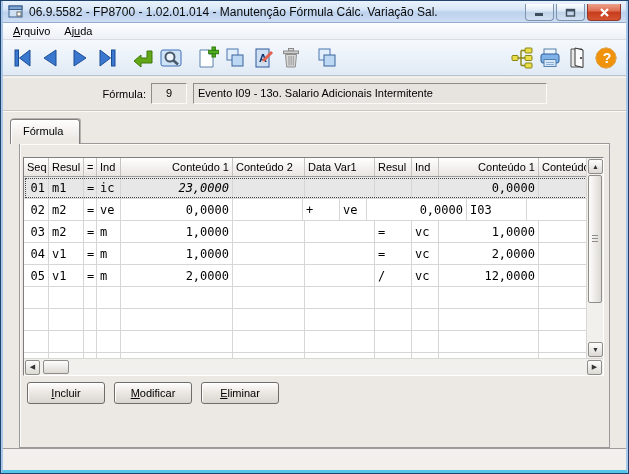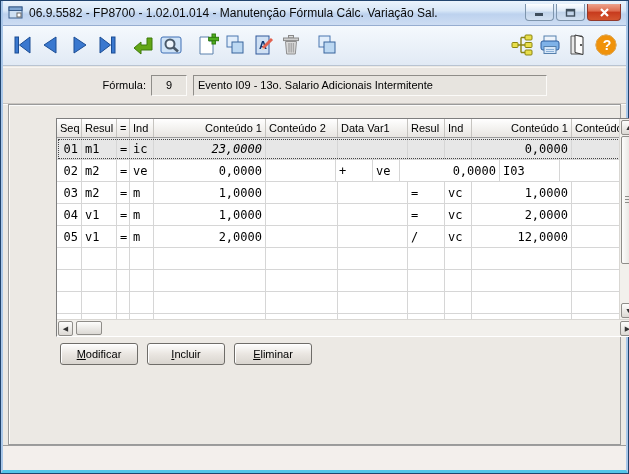--- a/index.html
+++ b/index.html
@@ -46,22 +46,22 @@
     border-top:1px solid #8f8d89; border-left:1px solid #8f8d89;
     border-bottom:1px solid #fbfaf8; border-right:1px solid #fbfaf8; }
   .field.small { width:36px; text-align:center; margin-right:6px; }
   .field.wide { width:354px; }
 
   
   .tabstrip { padding:8px 0 0 7px; position:relative; z-index:2; }
   .tab { display:inline-block; height:25px; padding:5px 16px 0 12px; margin-bottom:-1px;
     background:linear-gradient(#fefefe,#ece9e4 80%); border:1px solid #7f7f7f; border-bottom:none;
     border-radius:3px 3px 0 0; box-shadow:inset 1px 1px 0 #fff, 1px -1px 0 #b5b2ad; }
-  .tab-panel { margin:0 5px; height:348px; background:#ece9e4;
-    border:1px solid #9a9a9a; box-shadow:inset 1px 1px 0 #fbfbfa; position:relative; z-index:1;padding-left:44px; }
+  .tab-panel { margin:0 16px; height:348px; background:#ece9e4;
+    border:1px solid #9a9a9a; box-shadow:inset 1px 1px 0 #fbfbfa; position:relative; z-index:1; }
 
   
   .grid-area { margin:13px 0 0 3px; width:581px; height:219px;
     border-top:1px solid #7e7e7e; border-left:1px solid #7e7e7e;
     border-bottom:1px solid #fff; border-right:1px solid #fff;
     display:grid; grid-template-columns:1fr 17px; grid-template-rows:1fr 17px; background:#fff; }
   .grid-view { overflow:hidden; background:#fff; }
   .grid-row, .grid-head { display:flex; white-space:nowrap; width:588px; }
   .grid-head { height:19px; background:linear-gradient(#ffffff,#e8e5e1);
     border-bottom:1px solid #9a9a9a; }
@@ -121,20 +121,24 @@
             </svg>
       </button>
       <button class="winbtn close">
         <svg width="11" height="9" viewBox="0 0 11 9">
               <path d="M2 1 L9 8 M9 1 L2 8" stroke="#fff" stroke-width="2.2"></path>
             </svg>
       </button>
     </span>
   </div>
 
+  <div class="menubar">
+    <span class="menu-item"><span></span><u>A</u><span>rquivo</span></span>
+    <span class="menu-item"><span>Aj</span><u>u</u><span>da</span></span>
+  </div>
 
   <div class="toolbar">
     <button class="tbtn">
       <svg width="24" height="24" viewBox="0 0 24 24">
             <rect x="4" y="4" width="3.5" height="16" fill="#3a78cf" stroke="#1b4d94"></rect>
             <polygon points="19,4 19,20 8.5,12" fill="#3a78cf" stroke="#1b4d94"></polygon>
           </svg>
     </button>
     <button class="tbtn">
       <svg width="24" height="24" viewBox="0 0 24 24">
@@ -239,20 +243,23 @@
           </svg>
     </button>
   </div>
 
   <div class="formula-band">
     <label>Fórmula:</label>
     <div class="field small">9</div>
     <div class="field wide">Evento I09 - 13o. Salario Adicionais Intermitente</div>
   </div>
 
+  <div class="tabstrip">
+    <span class="tab"><span>Fórmula</span></span>
+  </div>
 
   <div class="tab-panel">
     <div class="grid-area">
       <div class="grid-view" id="grid-view">
             <div class="grid-head">
               <span class="cell a-right" style="width: 25px; flex: 0 0 25px;">Seq</span>
               <span class="cell a-left" style="width: 35px; flex: 0 0 35px;">Resul</span>
               <span class="cell a-left" style="width: 13px; flex: 0 0 13px;">=</span>
               <span class="cell a-left" style="width: 24px; flex: 0 0 24px;">Ind</span>
               <span class="cell a-right" style="width: 112px; flex: 0 0 112px;">Conteúdo 1</span>
@@ -387,22 +394,22 @@
         <button class="sb-btn">▼</button>
       </div>
       <div class="hscroll">
         <button class="sb-btn">◀</button>
         <div class="sb-thumb-h"></div>
         <div class="sb-track"></div>
         <button class="sb-btn">▶</button>
       </div>
     </div>
     <div class="button-row">
+      <button class="btn"><span></span><u>I</u><span>ncluir</span></button>
       <button class="btn"><span></span><u>M</u><span>odificar</span></button>
-      <button class="btn"><span></span><u>I</u><span>ncluir</span></button>
       <button class="btn"><span></span><u>E</u><span>liminar</span></button>
     </div>
   </div>
 
   <div class="flex-gap"></div>
   <div class="statusbar"></div>
 
  </div>
 </div>
 

